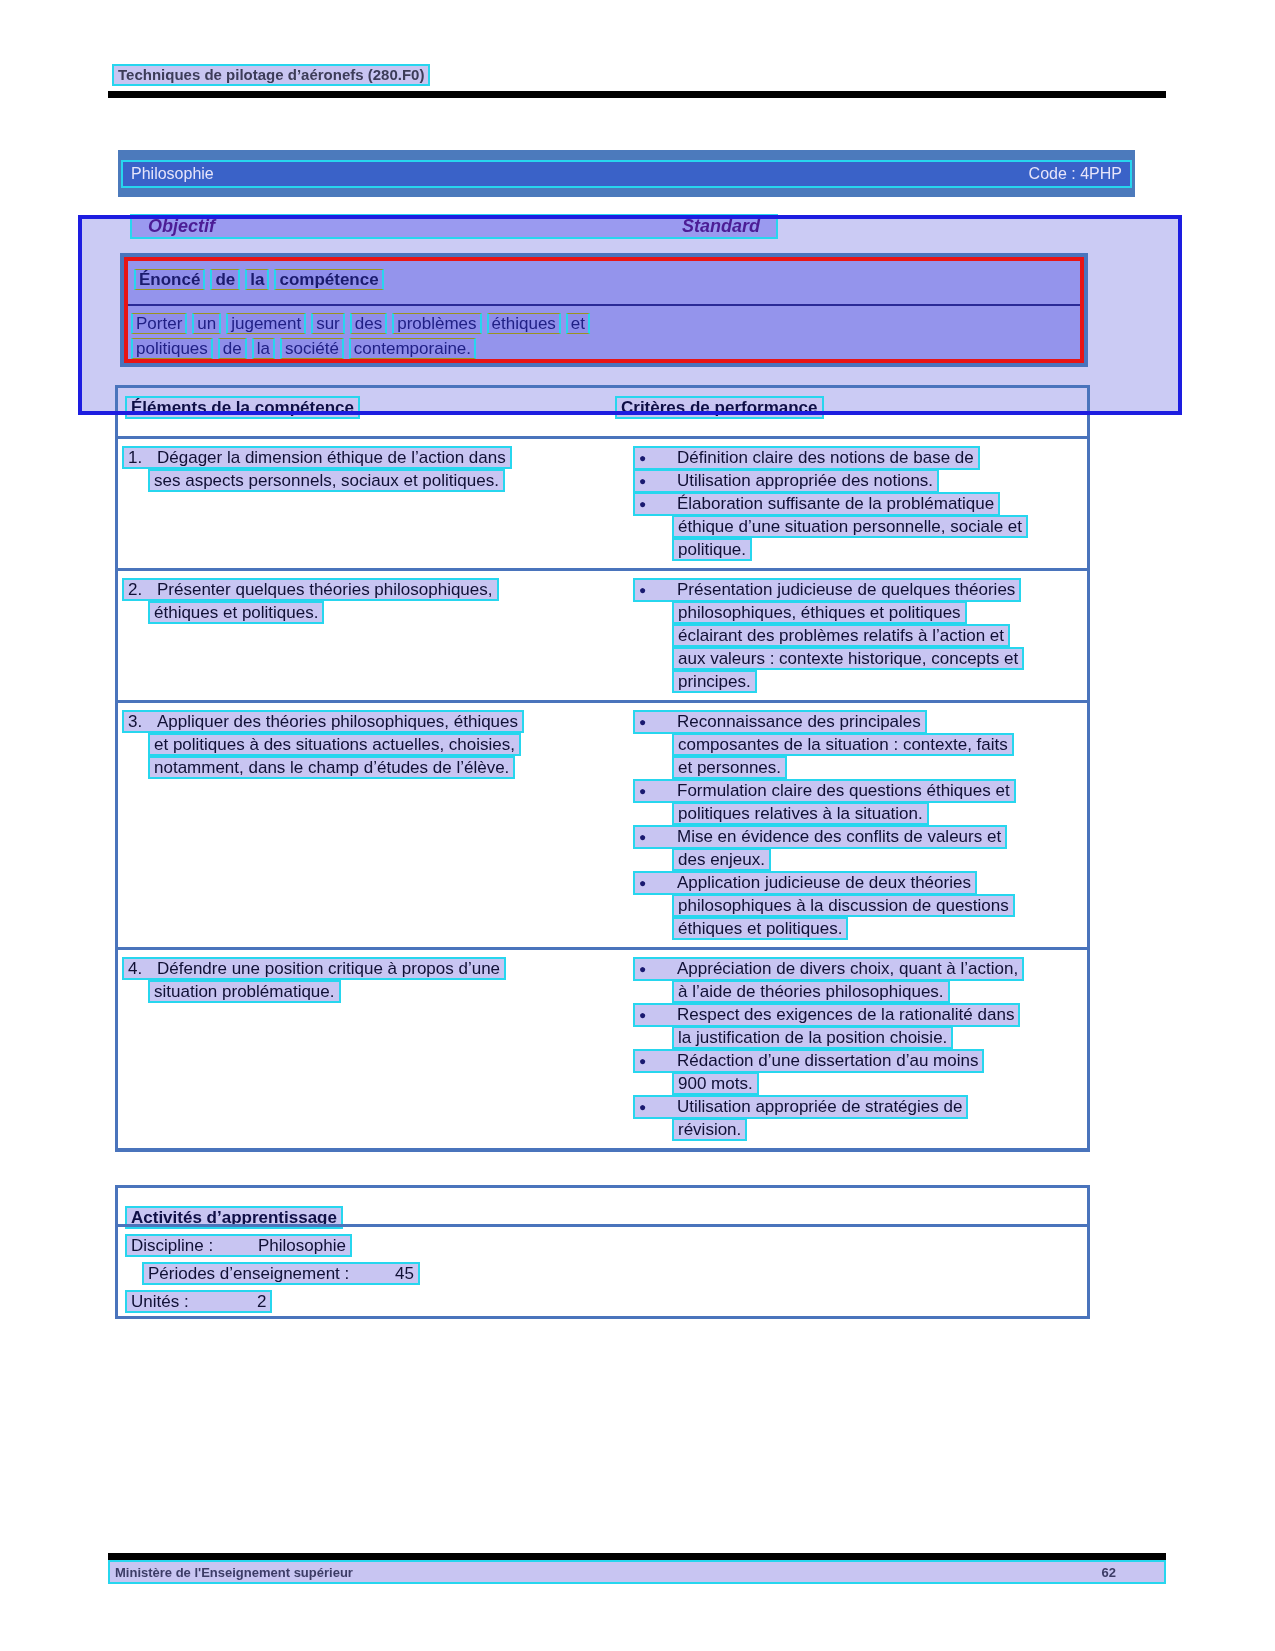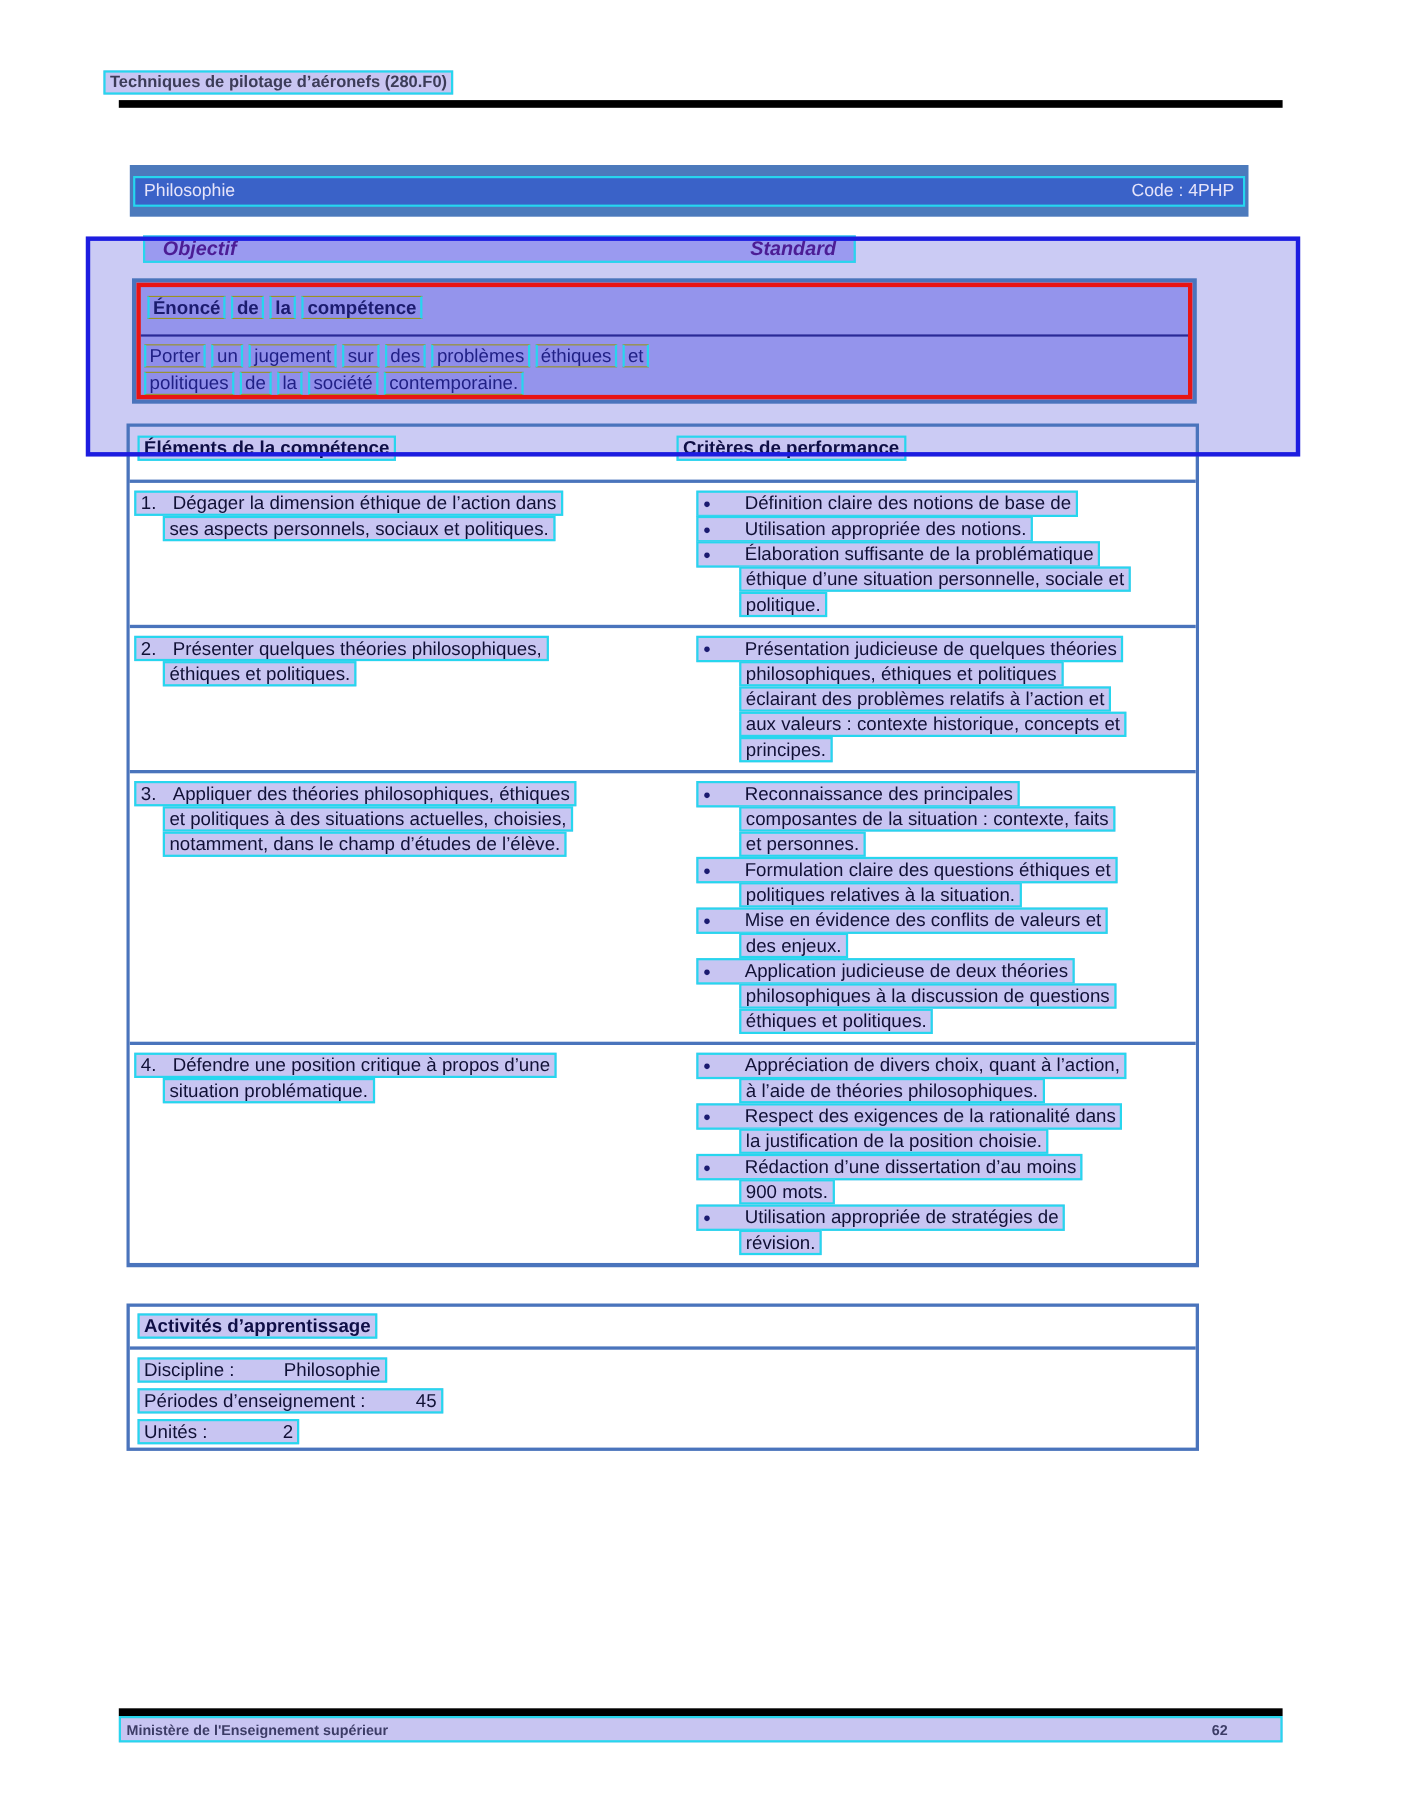--- a/index.html
+++ b/index.html
@@ -25,21 +25,21 @@
     font-family:"Liberation Sans",sans-serif;overflow:hidden;
   }
   
   .hl{
     display:inline-block;background:var(--hl_fill);
     border:2px solid var(--hl_border);
     padding:0 4px;line-height:19px;font-size:17px;color:var(--ink);
     white-space:nowrap;
   }
   
-  .prog-title{position:absolute;left:94px;top:64px;}
+  .prog-title{position:absolute;left:112px;top:64px;}
   .prog-title .hl{font-weight:bold;font-size:15px;color:#3c3c58;line-height:18px;}
   .rule-black{position:absolute;left:108px;width:1058px;height:7px;background:#000;}
   .rule-top{top:91px;}
   
   .course-bar{position:absolute;left:118px;top:150px;width:1017px;height:47px;
     background:var(--bar_blue);display:flex;align-items:center;}
   .course-band{flex:1;margin:0 3px;height:24px;background:var(--bar_band);
     border:2px solid var(--hl_border);display:flex;justify-content:space-between;
     align-items:center;padding:0 8px;color:var(--bar_text);font-size:16px;line-height:24px;}
   
@@ -81,24 +81,24 @@
   .cell-l .first{margin-left:4px;}
   .cell-l .contl{margin-left:30px;}
   .cell-r .firstb{margin-left:18px;}
   .cell-r .contb{margin-left:57px;}
   .num{display:inline-block;width:29px;}
   .bullet{display:inline-block;width:38px;font-size:12px;vertical-align:1px;color:#1a1a70;}
   
   .activities{position:absolute;left:115px;top:1185px;width:975px;height:134px;
     border:3px solid var(--steel);box-sizing:border-box;z-index:1;}
   .act-title{position:absolute;left:7px;top:6px;}
-  .act-title .hl{font-weight:bold;color:#0e0e45;}
+  .act-title .hl{font-weight:bold;color:#0e0e45;margin-top:12px;}
   .act-div{position:absolute;left:0;right:0;top:36px;height:3px;background:var(--steel);}
   .act-f0{position:absolute;left:7px;top:46px;}
-  .act-f1{position:absolute;left:7px;top:74px;}
+  .act-f1{position:absolute;left:24px;top:74px;}
   .act-f2{position:absolute;left:7px;top:102px;}
   .lbl{display:inline-block;}
   .act-f0 .lbl{width:127px;}
   .act-f1 .lbl{width:247px;}
   .act-f2 .lbl{width:126px;}
   
   .rule-bottom{top:1553px;}
   .footer-band{position:absolute;left:108px;top:1560px;width:1058px;box-sizing:border-box;
     background:var(--hl_fill);border:2px solid var(--hl_border);
     display:flex;justify-content:space-between;align-items:center;

